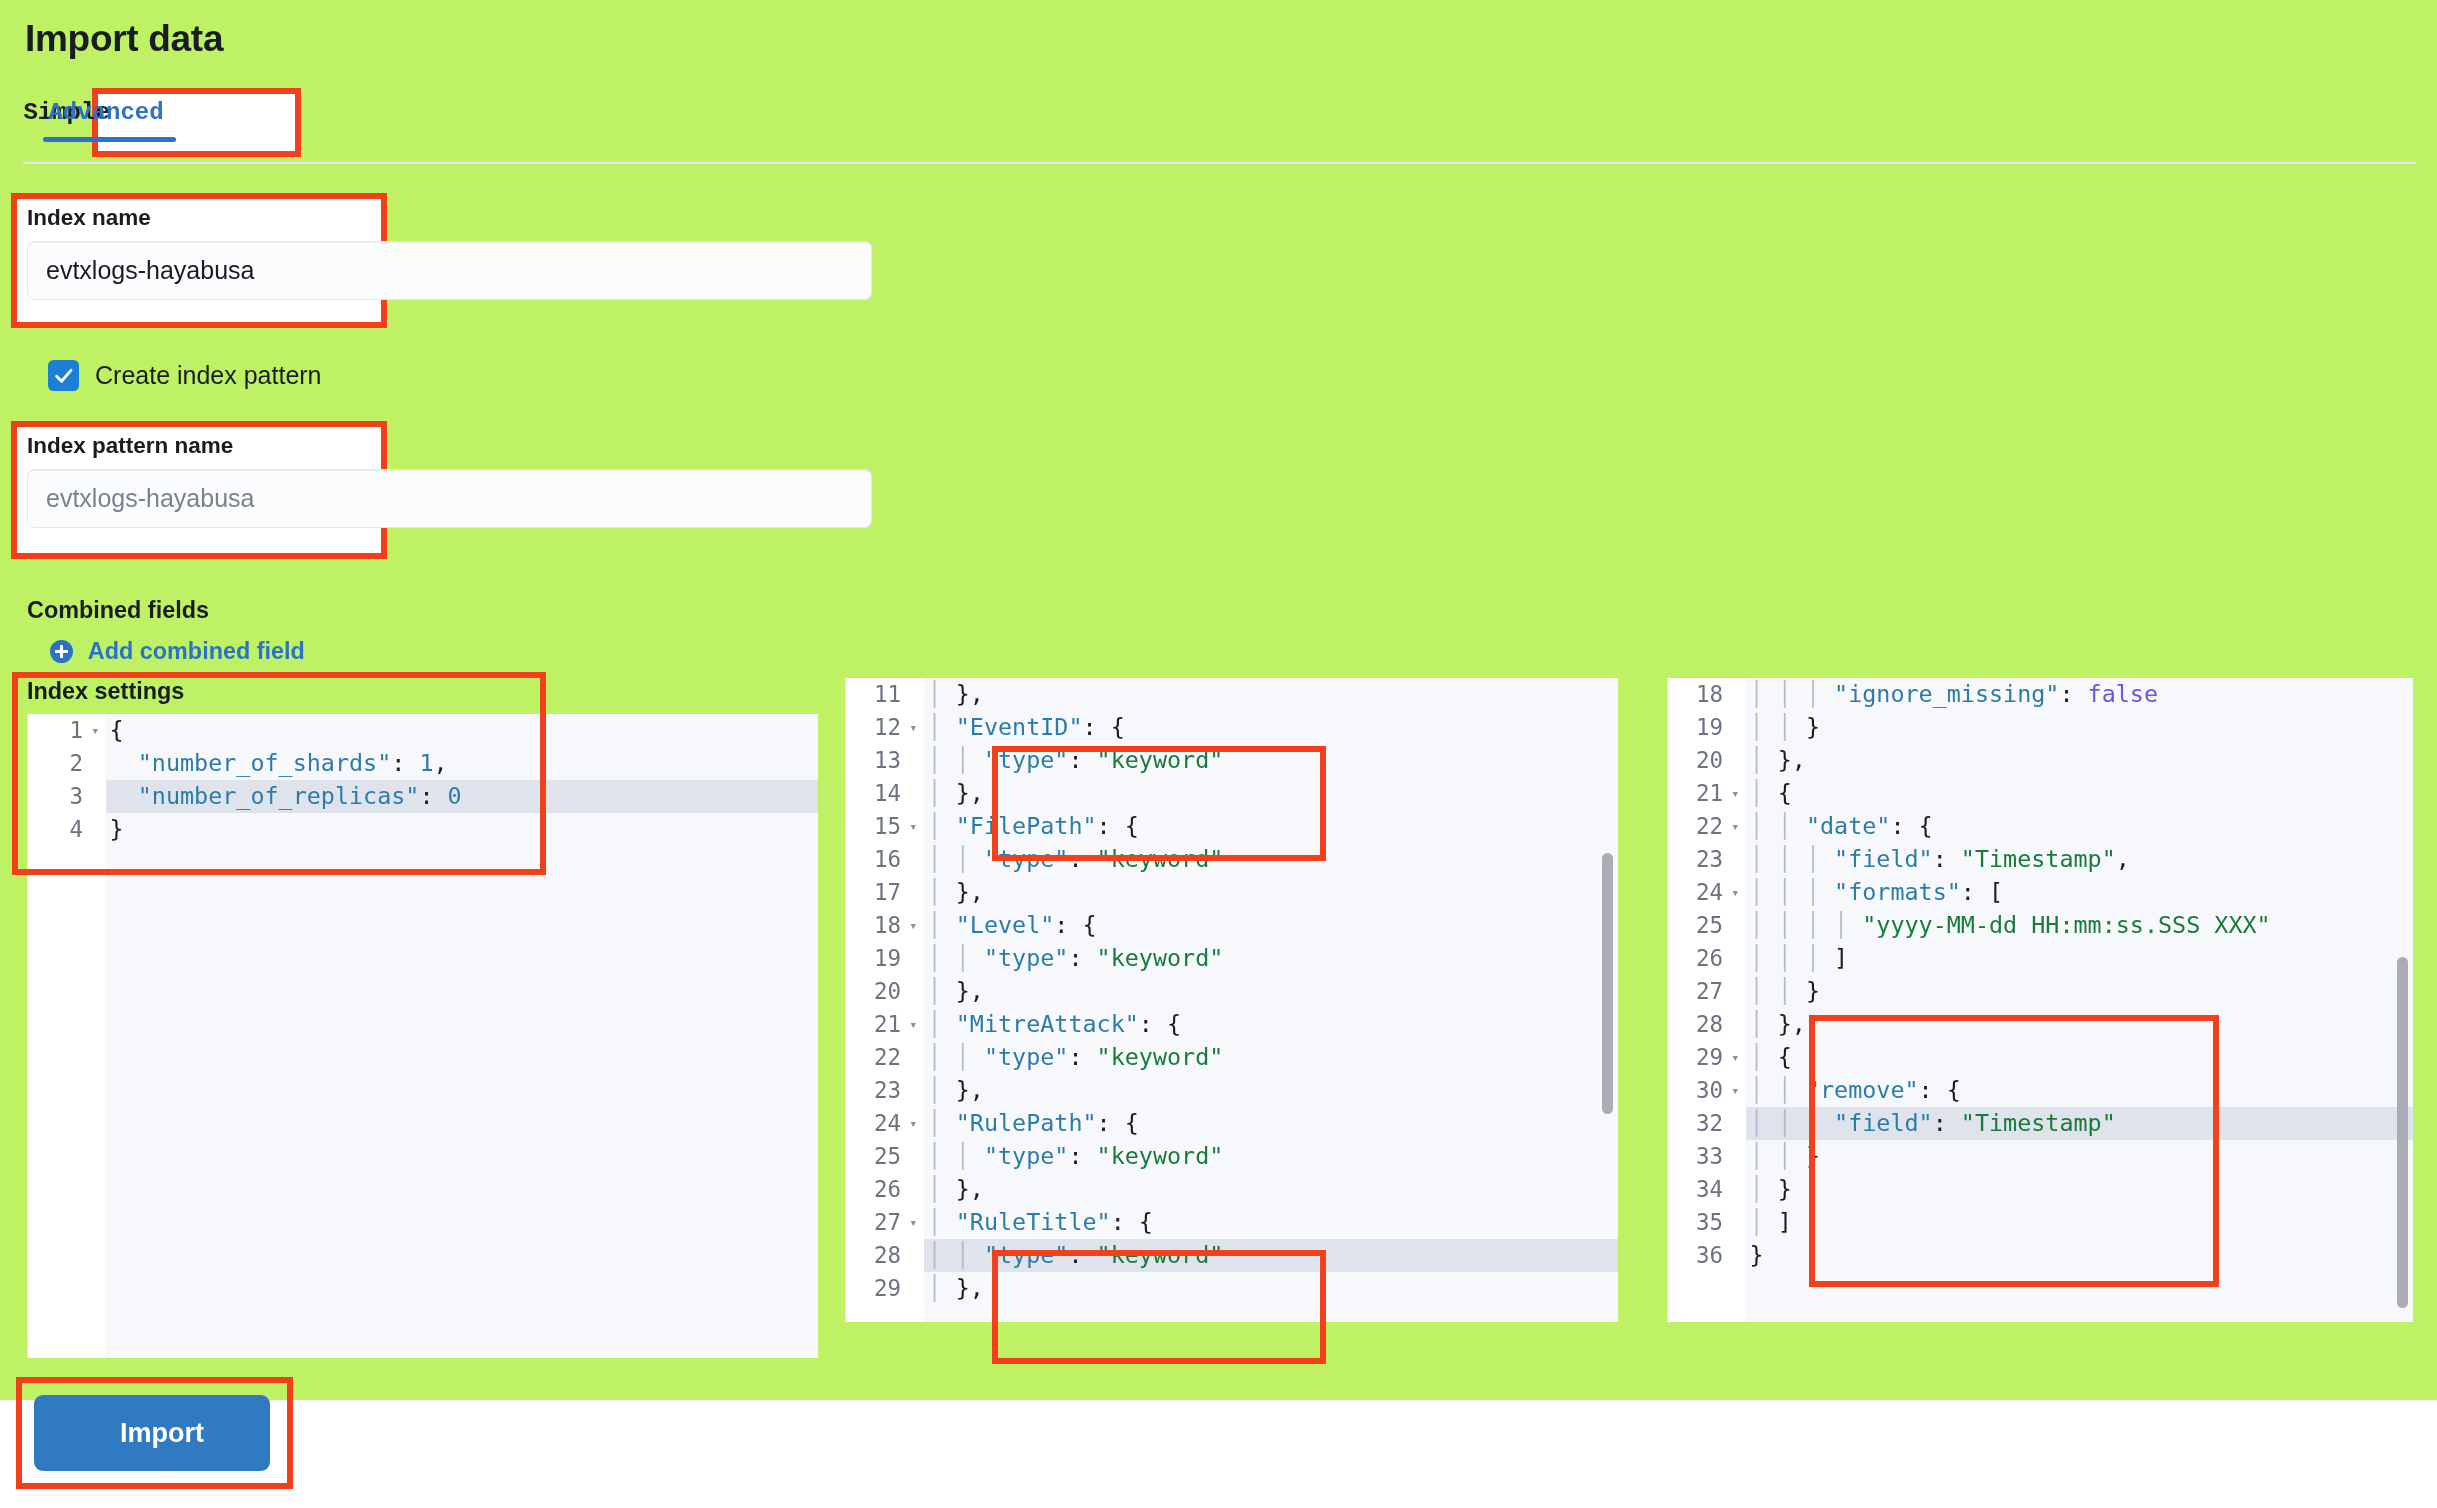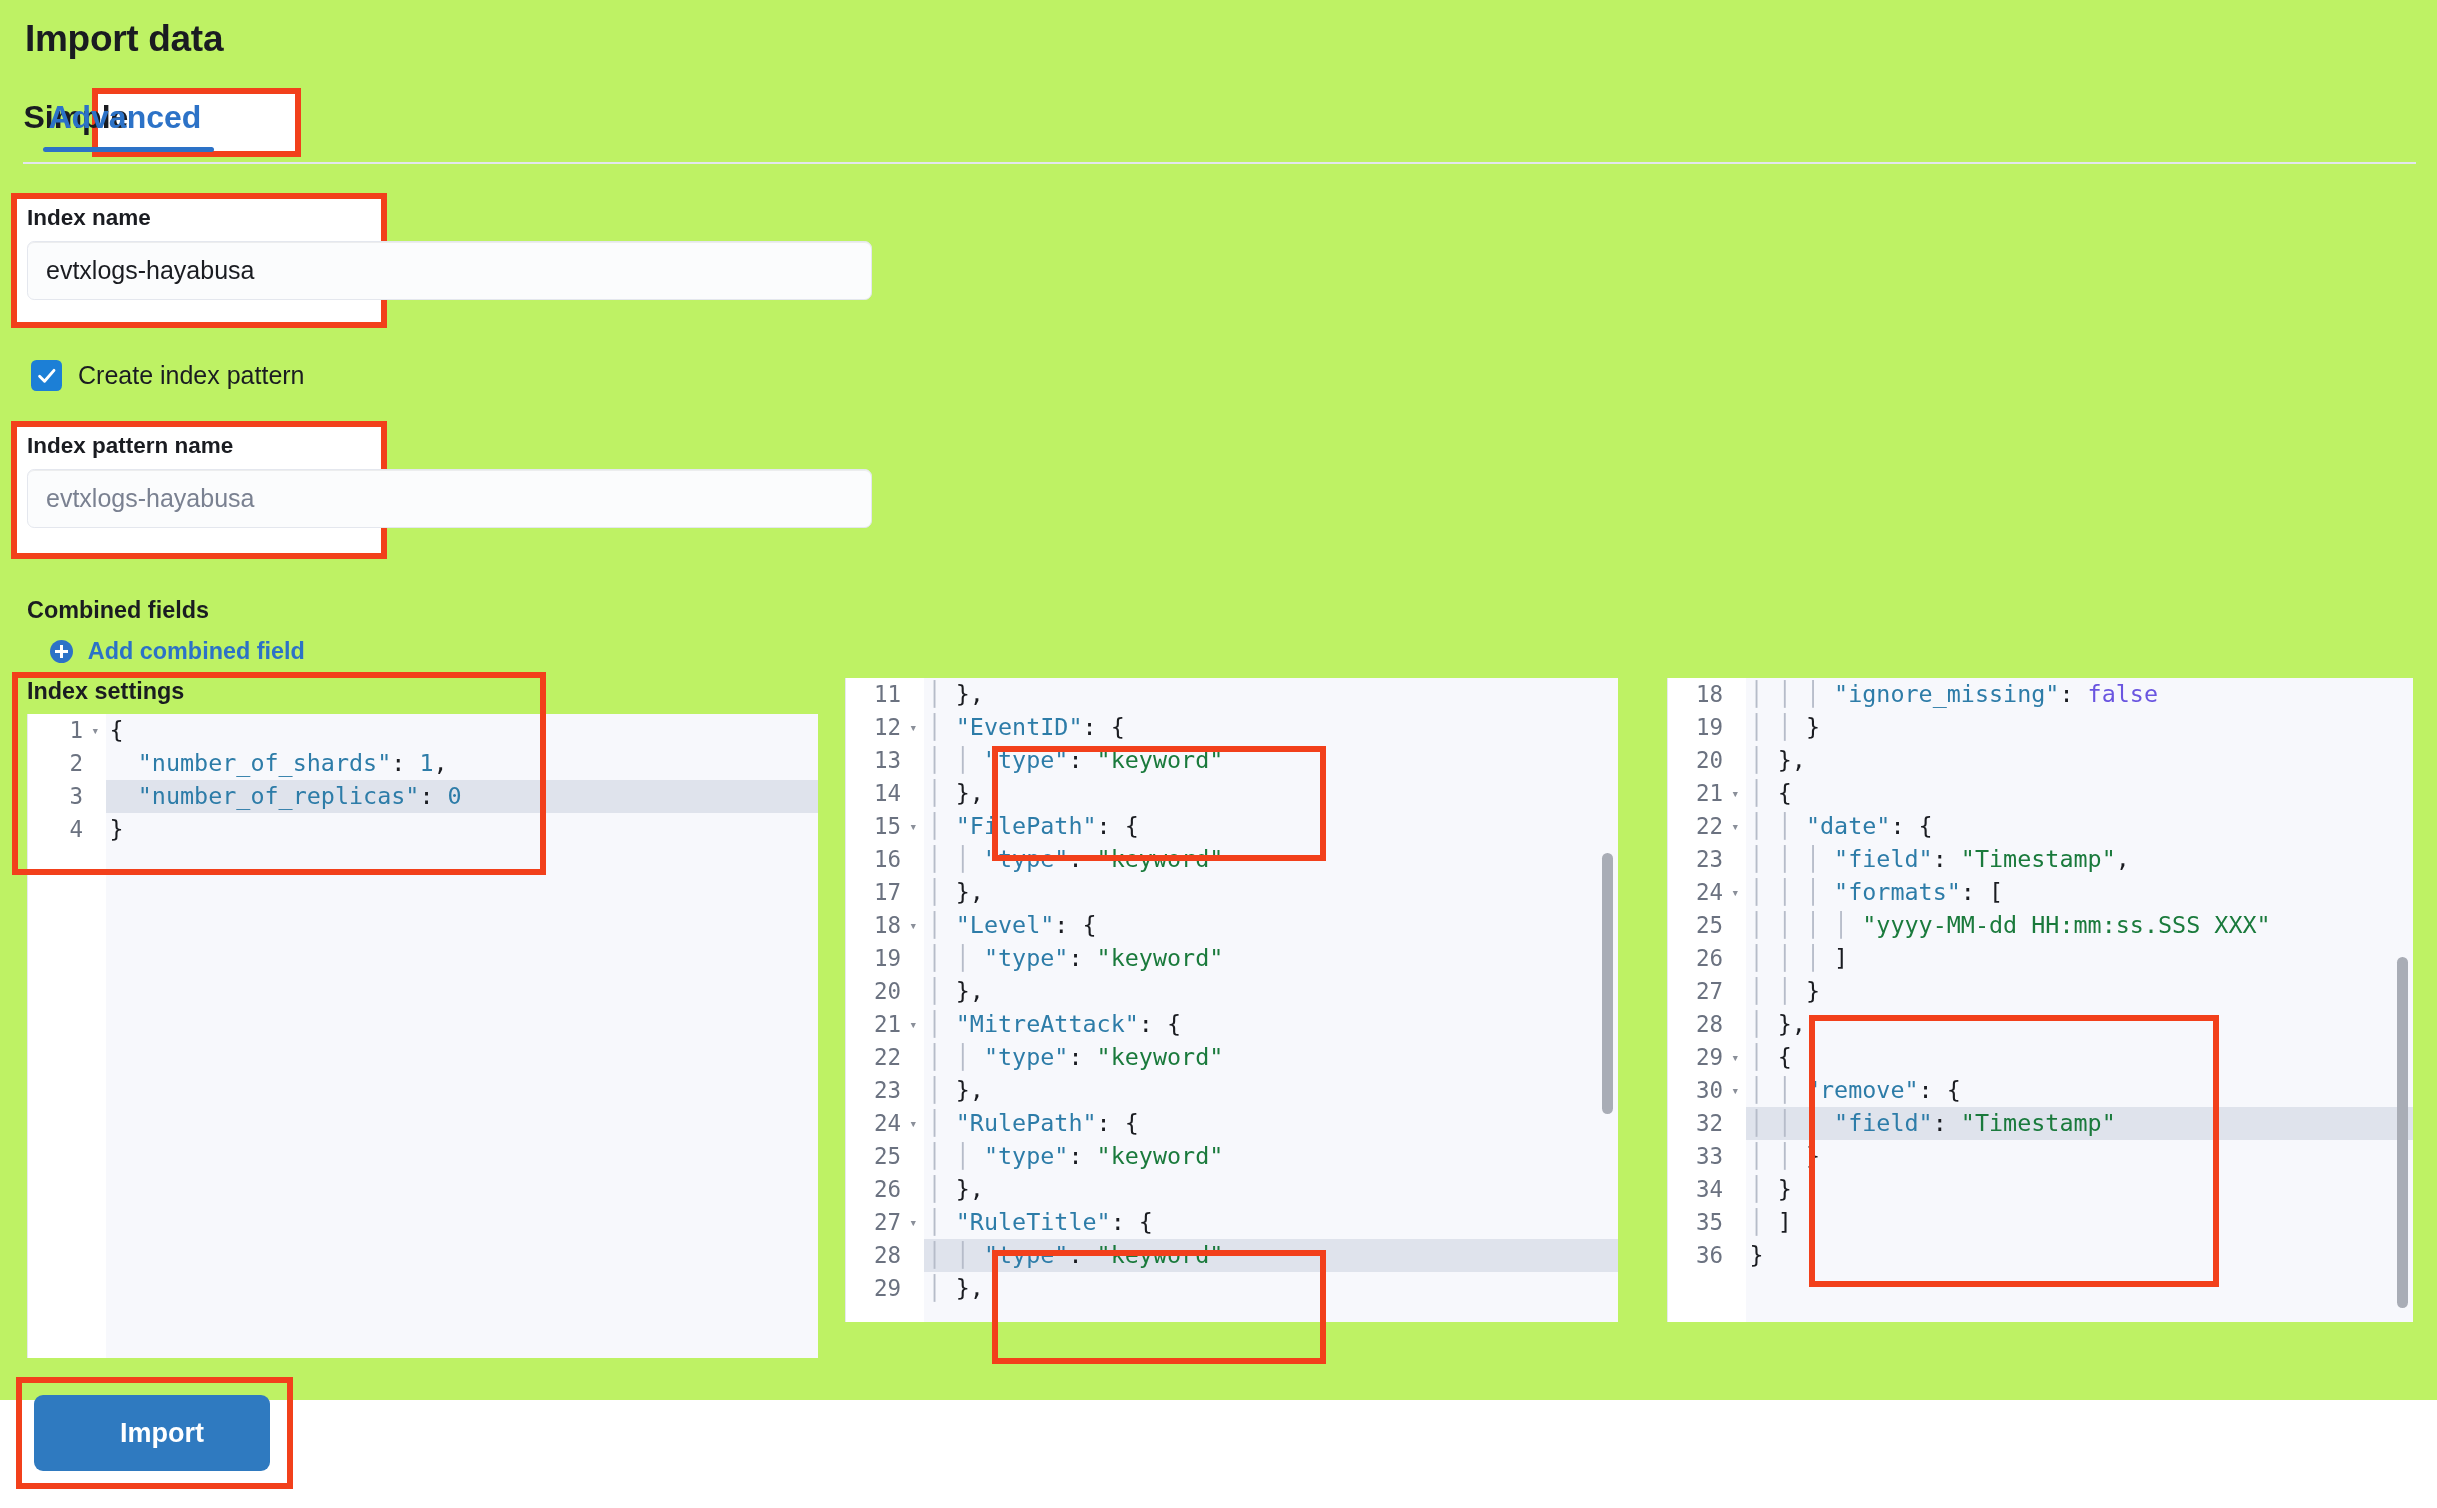--- a/index.html
+++ b/index.html
@@ -16,22 +16,22 @@
   .page-title {
     position: absolute; left: 25px; top: 18px;
     font-size: 37px; font-weight: bold; color: #1a1c21;
     letter-spacing: -0.3px;
   }
   .tabs {
     position: absolute; left: 23.4px; top: 99px;
     display: flex; align-items: flex-end; gap: 0px;
   }
   .tab {
-    font-size: 32px; font-weight: bold; padding: 0 27px 16px 0;
-    color: #1a1c21; cursor: pointer; position: relative;
+    font-size: 24px; font-weight: bold; padding: 0 27px 16px 0;
+    color: #1a1c21; cursor: pointer; position: relative; font-family: Liberation Mono, monospace;
   }
   .tab.tab-adv { color: #2c72c7; padding-left: 25px; padding-right: 25px; }
   .tab.tab-adv::after {
     content:""; position:absolute; left: 20px; right: 12.6px; bottom: 0;
     height: 5.4px; background:#2c72c7; border-radius: 2.7px;
   }
   .tabs-rule {
     position: absolute; left: 23.4px; top: 162px; width: 2393px; height: 1.8px;
     background: #e3e6ef;
   }
@@ -53,21 +53,21 @@
     box-shadow: 0 0.9px 0 0 rgba(0,0,0,0.06) inset;
     font-size: 25px;
     padding: 11px 18px;
     display:flex; align-items:center;
     font-family: "Liberation Sans", sans-serif;
   }
   #index-name-input { left: 27px; top: 241px; color:#1a1c21; }
   #index-pattern-input { left: 27px; top: 469px; color:#7a8191; }
 
   .checkbox-row {
-    position:absolute; left: 31px; top: 360px;
+    position:absolute; left: 48px; top: 360px;
     display:flex; align-items:center; gap: 16px; text-align: center;
   }
   .checkbox {
     width: 31px; height: 31px; border-radius: 5.4px;
     background: #1c7fd6; display:flex; align-items:center; justify-content:center;
   }
   .checkbox svg { width: 21.6px; height: 21.6px; }
   .checkbox-label { font-size: 25px; color:#1a1c21; }
 
   .add-combined {

